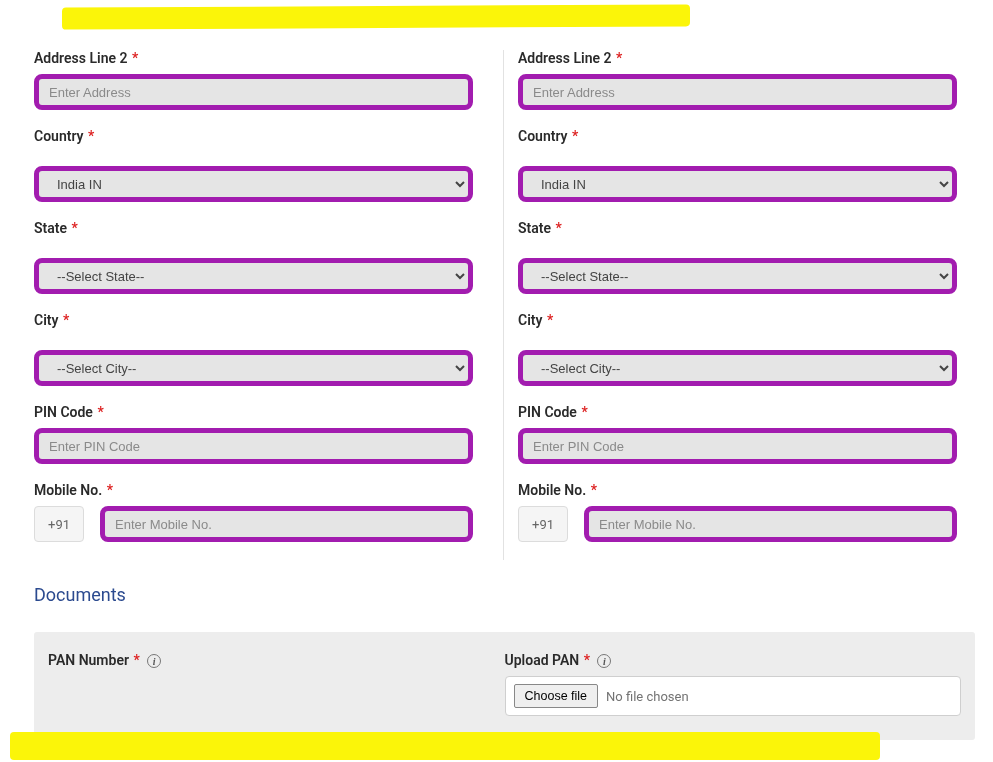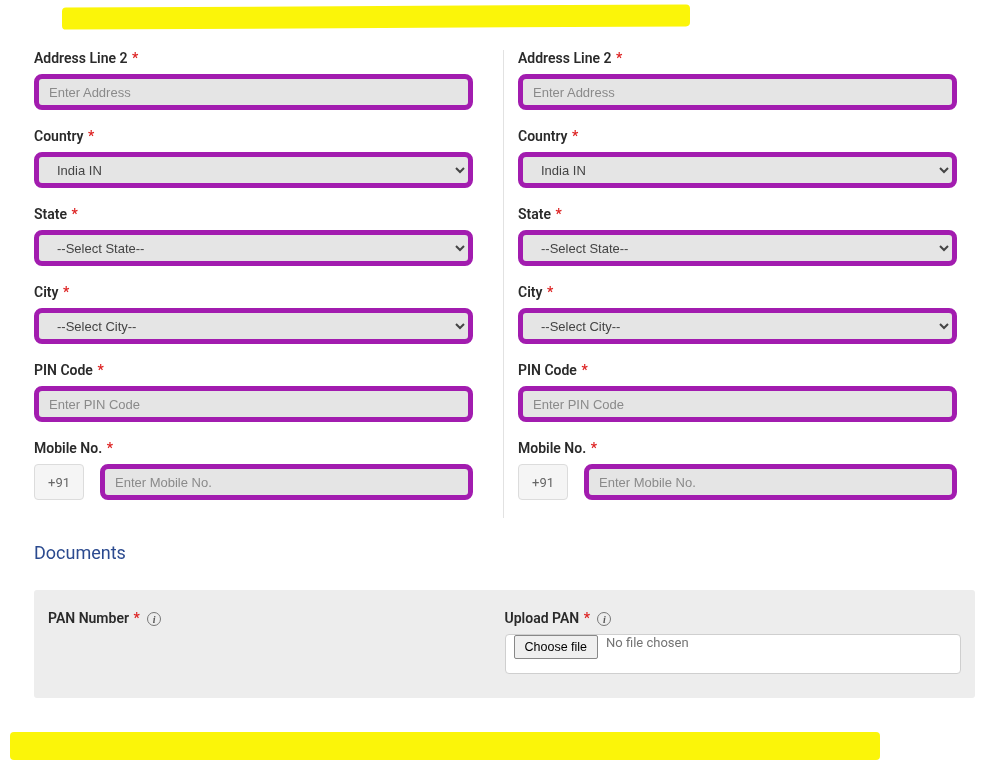--- a/index.html
+++ b/index.html
@@ -60,21 +60,21 @@
   input[type=text], select {
     width: 100%;
     height: 36px;
     border: 5px solid #a21caf;
     border-radius: 8px;
     padding: 0 10px;
     font-size: 13px;
     color: #444;
     background: #e5e5e5;
   }
-  select { padding: 0 6px 0 14px; }
+  select { padding: 0 6px 0 14px; margin-top: 14px; }
   input::placeholder { color: #8a8a8a; }
   .mobile-row { display: flex; gap: 16px; }
   .prefix {
     width: 50px;
     height: 36px;
     border: 1px solid #dcdcdc;
     border-radius: 4px;
     background: #f5f5f5;
     display: flex;
     align-items: center;
@@ -110,21 +110,21 @@
     margin-left: 4px;
     vertical-align: middle;
   }
   .file-wrap {
     width: 100%;
     height: 40px;
     border: 1px solid #cfcfcf;
     border-radius: 4px;
     background: #fff;
     display: flex;
-    align-items: flex-start;
+    align-items: center;
     padding: 0 8px;
     gap: 8px;
   }
   .choose-btn {
     border: 1px solid #888;
     background: #efefef;
     font-size: 12.5px;
     padding: 4px 10px;
     border-radius: 2px;
     cursor: pointer;

